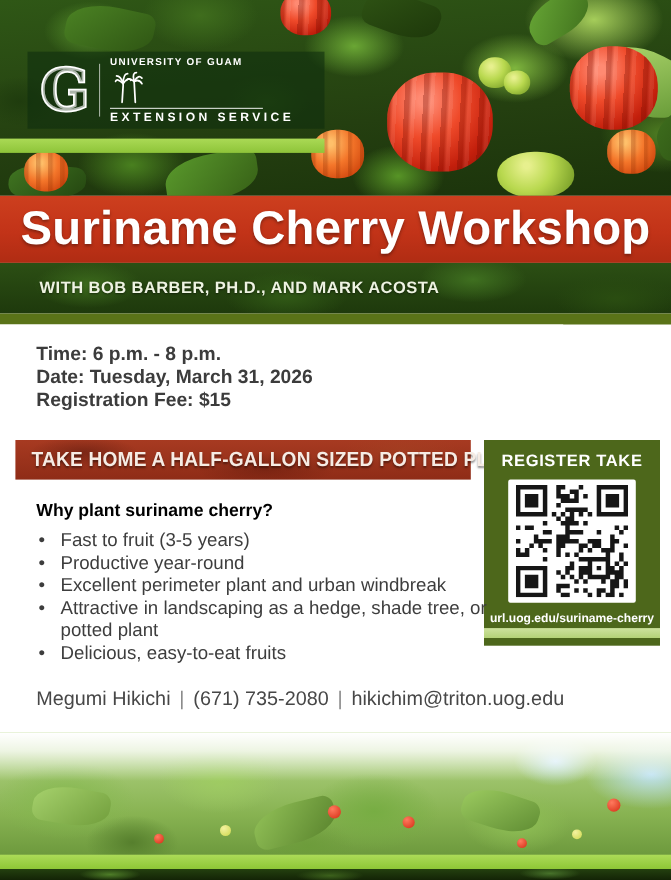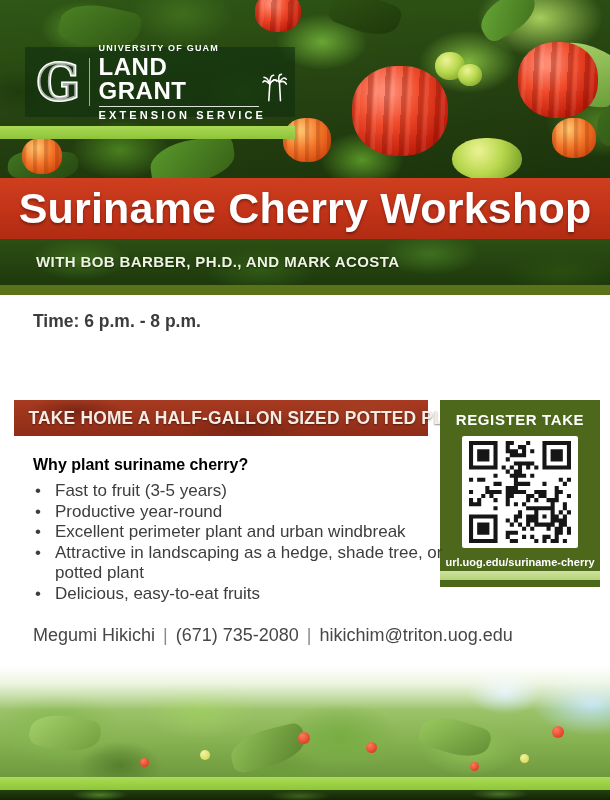--- a/index.html
+++ b/index.html
@@ -182,21 +182,20 @@
     <div class="fruit green-fruit" style="left:452px;top:138px;width:70px;height:42px;"></div>
 
     <div class="logo-box">
       <svg width="52" height="58" viewBox="0 0 52 58">
         <text x="26" y="47" text-anchor="middle" font-family="DejaVu Serif, serif" font-size="52" font-weight="bold" fill="rgba(20,45,15,.35)" stroke="#ffffff" stroke-width="3.2" paint-order="stroke" aria-label="G">G</text>
       </svg>
       <div class="logo-divider"></div>
       <div class="logo-text">
         <div class="logo-univ">UNIVERSITY OF GUAM</div>
         <div class="logo-row">
-          <div class="logo-program">LAND GRANT</div>
           <svg width="26" height="32" viewBox="0 0 26 32" style="margin-left:4px">
             <g stroke="#ffffff" stroke-width="1.6" fill="none" stroke-linecap="round">
               <path d="M8 14 L7 30"></path>
                 <path d="M18 12 L19 30"></path>
               <path d="M8 13 C4 9 2 9 1 11"></path>
                 <path d="M8 13 C6 7 4 6 2 6"></path>
               <path d="M8 13 C8 6 10 4 12 4"></path>
                 <path d="M8 13 C11 8 14 8 15 10"></path>
               <path d="M18 11 C14 8 12 8 11 10"></path>
                 <path d="M18 11 C16 5 18 3 20 3"></path>
@@ -217,20 +216,22 @@
   </div>
 
   <div class="subtitle-strip">
     <span>WITH BOB BARBER, PH.D., AND MARK ACOSTA</span>
   </div>
   <div class="olive-strip"></div>
 
   <div class="content">
     <div class="details">
       <div>Time: 6 p.m. - 8 p.m.</div>
+      <div>Date: Tuesday, March 31, 2026</div>
+      <div>Registration Fee: $15</div>
     </div>
 
     <div class="promo-banner">
       <span>TAKE HOME A HALF-GALLON SIZED POTTED PLANT!</span>
     </div>
 
     <div class="register-box">
       <div class="register-heading">REGISTER TAKE</div>
       <div class="qr-wrap">
           <svg viewBox="0 0 25 25">

